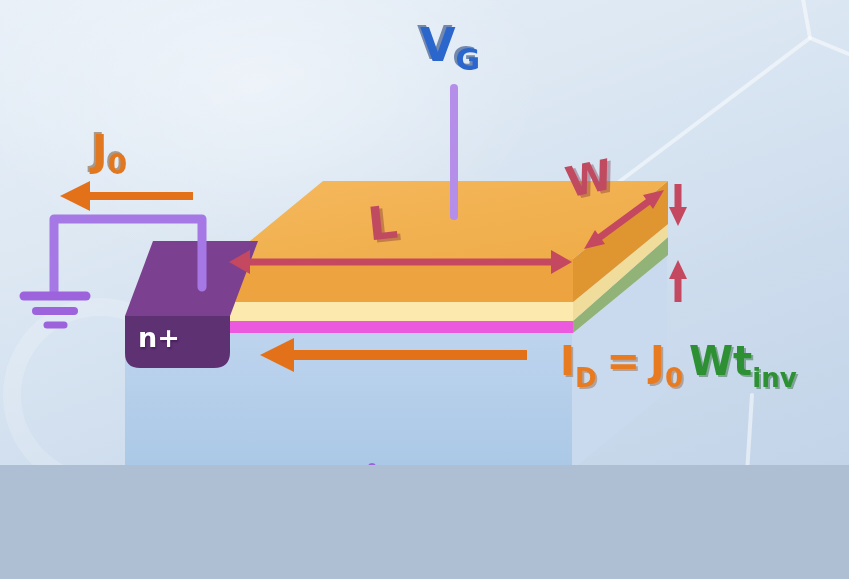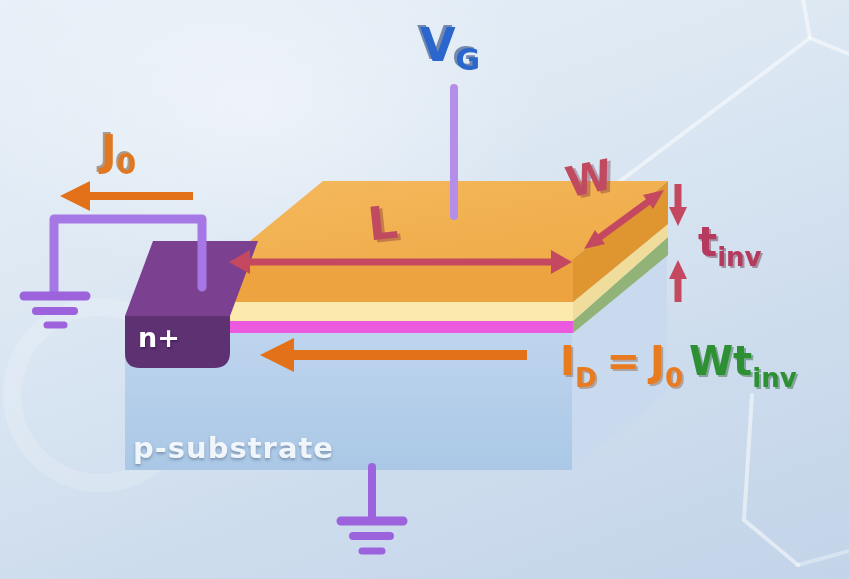--- a/index.html
+++ b/index.html
@@ -1,33 +1,33 @@
 <!DOCTYPE html>
 <html><head>
 <meta charset="utf-8">
 <style>
   html,body{margin:0;padding:0;background:#aebfd4;}
   .stage{
-    position:relative;width:849px;height:579px;overflow:hidden;
+    position:relative;width:849px;height:465px;overflow:hidden;
     font-family:"DejaVu Sans","Liberation Sans",sans-serif;
     background:linear-gradient(160deg,#e9f0f8 0%,#dde8f3 35%,#cddced 70%,#c3d4e9 100%);
   }
   .stage::before{
     content:"";position:absolute;inset:0;
     background:radial-gradient(420px 260px at 30% 18%,rgba(255,255,255,0.40),rgba(255,255,255,0) 70%);
     pointer-events:none;
   }
   svg{position:absolute;left:0;top:0;}
   .lbl{position:absolute;font-weight:bold;line-height:1;white-space:nowrap;}
   .sub{font-weight:bold;}
   
   .vg{left:420px;top:22px;font-size:46px;color:#2b66cc;text-shadow:-3px -2px 0 rgba(24,54,112,0.55);}
   .vg .sub{font-size:30px;vertical-align:-9px;}
   
-  .j0{left:101px;top:130px;font-size:42px;color:#e1771e;text-shadow:-2px -2px 0 rgba(96,52,10,0.45);}
+  .j0{left:92px;top:130px;font-size:42px;color:#e1771e;text-shadow:-2px -2px 0 rgba(96,52,10,0.45);}
   .j0 .sub{font-size:28px;vertical-align:-9px;}
   
   .len{left:368px;top:200px;font-size:46px;color:#c04b61;text-shadow:3px 3px 0 rgba(112,30,52,0.35);transform:rotate(-6deg);}
   .wid{left:566px;top:158px;font-size:42px;color:#c04b61;text-shadow:3px 3px 0 rgba(112,30,52,0.35);transform:rotate(-12deg);}
   
   .tinv{left:698px;top:222px;font-size:40px;color:#b53a5e;text-shadow:2px 2px 0 rgba(92,22,42,0.4);}
   .tinv .sub{font-size:26px;vertical-align:-10px;}
   
   .nplus{left:138px;top:324px;font-size:27px;color:#ffffff;text-shadow:1px 2px 2px rgba(56,20,76,0.6);}
   .psub{left:133px;top:434px;font-size:29px;color:rgba(246,250,253,0.95);
@@ -140,21 +140,19 @@
   </svg>
 
   <div class="lbl vg"><span>V</span><span class="sub">G</span></div>
 
   <div class="lbl j0"><span>J</span><span class="sub">0</span></div>
 
   <div class="lbl len">L</div>
 
   <div class="lbl wid">W</div>
 
-  <div class="lbl tinv"><span>t</span><span class="sub">inv</span></div>
 
   <div class="lbl nplus">n+</div>
 
-  <div class="lbl psub">p-substrate</div>
 
   <div class="lbl eq"><span class="or">I</span><span class="or sub">D</span><span class="gap"></span><span class="or">=</span><span class="gap"></span><span class="or">J</span><span class="or sub">0</span><span class="gap2"></span><span class="gr">W</span><span class="gr">t</span><span class="gr sub">inv</span></div>
 
 </div>
 
 </body></html>

